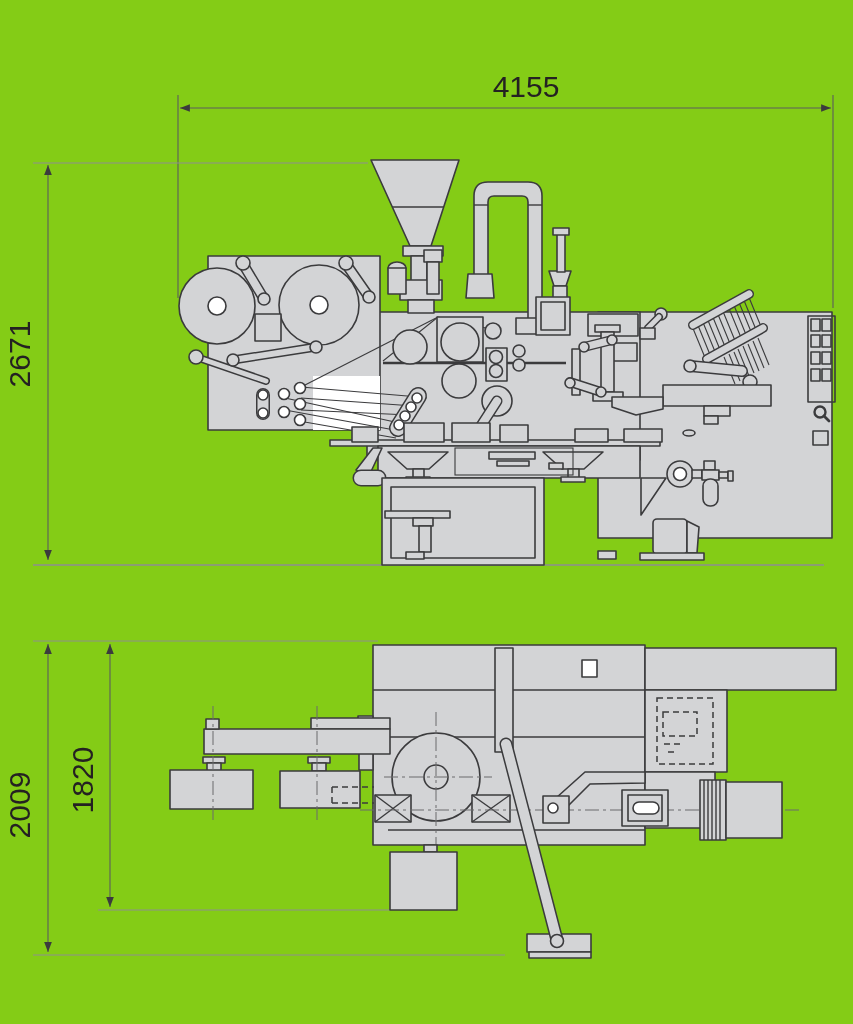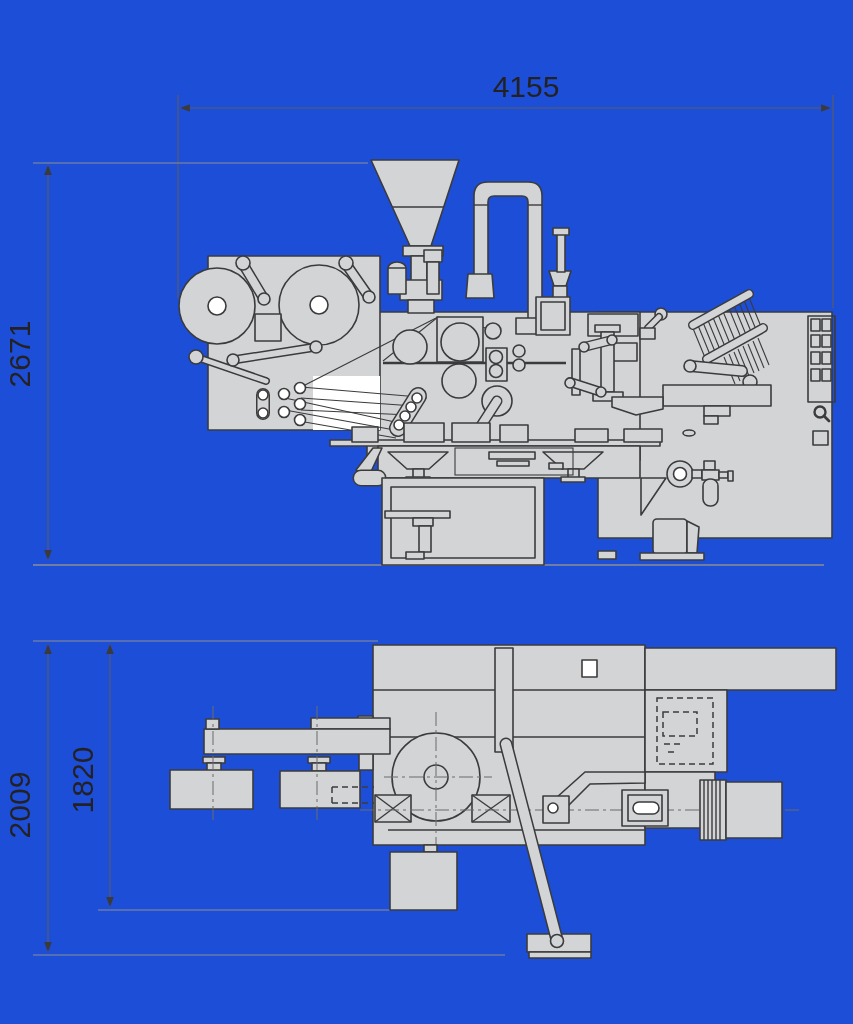--- a/index.html
+++ b/index.html
@@ -1,16 +1,16 @@
 <!DOCTYPE html>
 <html><head>
 <meta charset="utf-8">
 <style>
   html,body{margin:0;padding:0;background:#ffffff;}
-  .canvas{width:853px;height:1024px;position:relative;background:#1d4ed8;}
+  .canvas{width:853px;height:1024px;position:relative;background:#84cc16;}
   svg{display:block;}
   
   .p{fill:#d3d4d6;stroke:#3b3b3d;stroke-width:1.6;stroke-linejoin:round;}
   .pw{fill:#ffffff;stroke:#3b3b3d;stroke-width:1.6;stroke-linejoin:round;}
   .hol{fill:none;stroke:#3b3b3d;stroke-width:1.6;stroke-linejoin:round;}
   .ln{fill:none;stroke:#3b3b3d;stroke-width:1.4;}
   .thin{fill:none;stroke:#3b3b3d;stroke-width:1.1;}
   .band{fill:none;stroke:#3b3b3d;stroke-width:2.4;}
   .capd{fill:none;stroke:#3b3b3d;stroke-linecap:round;}
   .capg{fill:none;stroke:#d3d4d6;stroke-linecap:round;}

